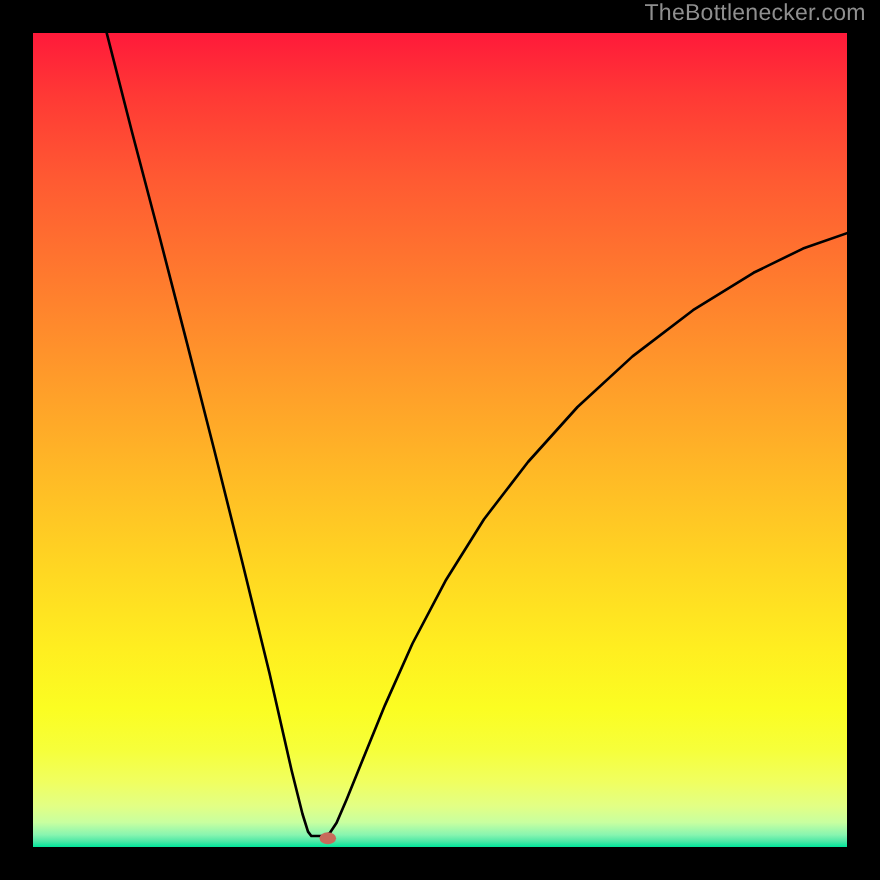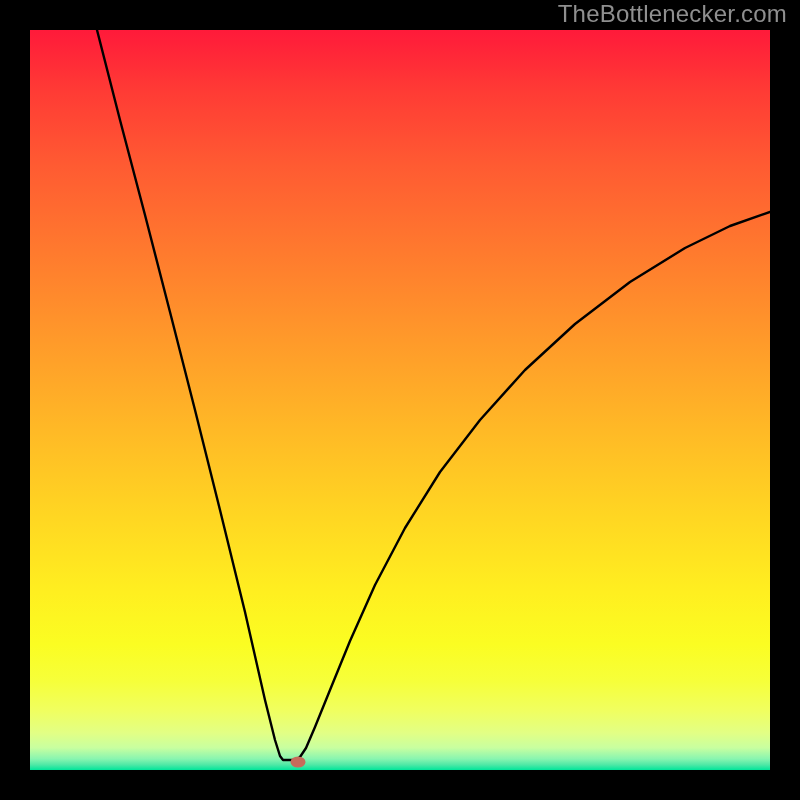--- a/index.html
+++ b/index.html
@@ -67,21 +67,21 @@
     height: 11px;
     border-radius: 50% / 50%;
     background: #c76b5b;
     transform: translate(-50%, -50%);
   }
   .watermark {
     position: absolute;
     top: 0px;
     right: 13px;
     color: #8f8f8f;
-    font-size: 24px;
+    font-size: 21px;
     font-weight: 400;
     letter-spacing: 0.2px;
     user-select: none;
   }
 </style>
 </head>
 <body>
 
 <div class="frame">
 

